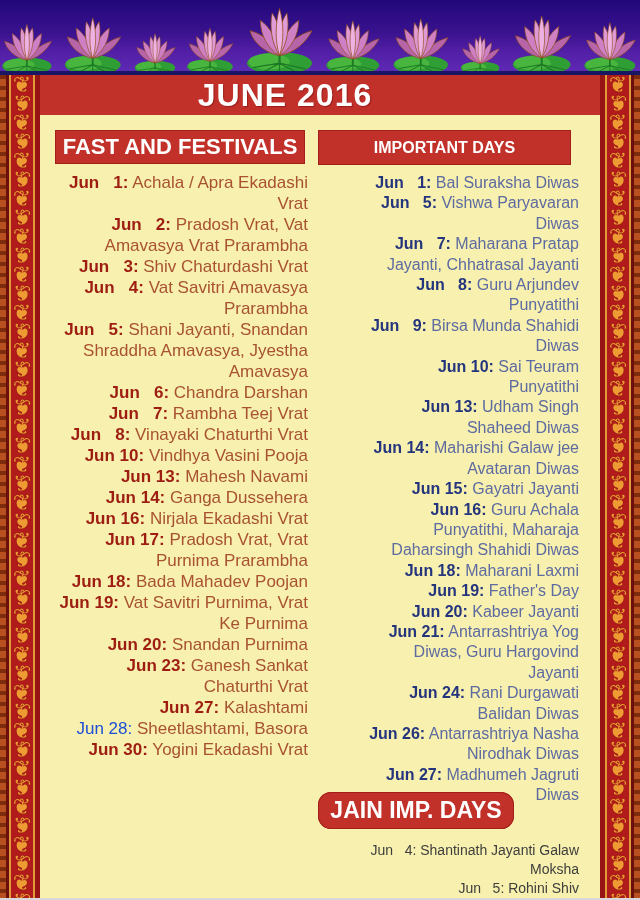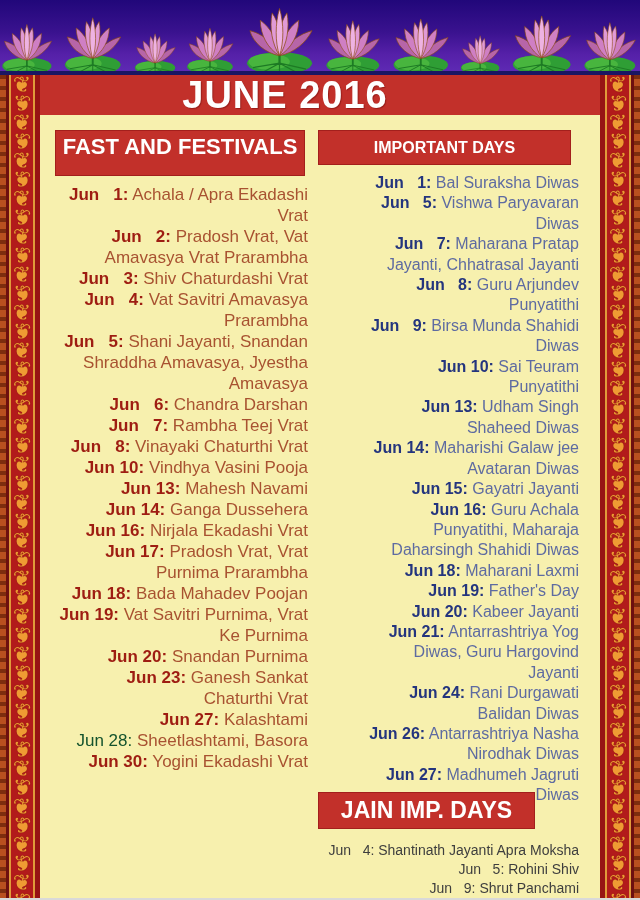--- a/index.html
+++ b/index.html
@@ -39,48 +39,48 @@
   .ornament-col span{display:block;}
   .ornament-col span.flip{transform:scaleX(-1);}
   .inner-strip{width:5px;height:100%;background:#971414;}
 
   
   .title-band{
     position:absolute;left:40px;top:75px;width:560px;height:40px;
     background:#c2302a;display:flex;align-items:center;justify-content:center;
   }
   .title-band .title{
-    color:#ffffff;font-weight:bold;font-size:38px;letter-spacing:1px;
+    color:#ffffff;font-weight:bold;font-size:32px;letter-spacing:1px;
     transform:translateX(-35px);white-space:nowrap;
     text-shadow:1px 1px 1px rgba(90,0,0,.4);
   }
 
   
   .content{
     position:absolute;left:40px;top:115px;width:560px;bottom:2px;
     background:#f7f0ae;
   }
   .col{position:absolute;top:15px;}
   .col-left{left:15px;width:253px;}
   .col-right{left:278px;width:261px;}
 
   .hdr{
     background:#c2302a;color:#ffffff;font-weight:bold;text-align:center;
     box-shadow:0 0 0 1px #a31f1c inset;
   }
-  .hdr-fast{width:250px;height:46px;line-height:34px;font-size:22px;}
+  .hdr-fast{width:250px;height:34px;line-height:34px;font-size:22px;}
   .hdr-imp{width:253px;height:35px;line-height:35px;font-size:16px;}
-  .hdr-jain{width:217px;height:37px;line-height:37px;font-size:23px;
-    position:relative;z-index:2;margin-top:-14px;}
+  .hdr-jain{width:196px;height:37px;line-height:37px;font-size:23px;
+    position:relative;z-index:2;margin-top:-14px;border-radius:13px;}
 
   .list{margin-top:8px;white-space:pre-wrap;}
   .list .entry{margin:0;text-align:right;}
   .list-fast{font-size:17px;line-height:21px;color:#a85231;}
   .list-fast .date{font-weight:bold;color:#9e1d12;}
-  .list-fast .date.normal{font-weight:normal;color:#14532d;}
+  .list-fast .date.normal{font-weight:normal;color:#1d4ed8;}
   .list-imp{font-size:16px;line-height:20.4px;color:#5e6ba1;margin-left:46px;}
   .list-imp .date{font-weight:bold;color:#24357e;}
   .list-jain{font-size:14px;line-height:19px;color:#3e3e3e;margin-top:12px;}
   .list-jain .date{font-weight:normal;color:#3e3e3e;}
 
   .bottom-line{position:absolute;left:0;bottom:0;width:640px;height:2px;background:#d9d9d9;}
 </style>
 </head>
 <body>
 
@@ -353,18 +353,18 @@
 
   <div class="col col-left">
     <div class="hdr hdr-fast">FAST AND FESTIVALS</div>
     <div class="list list-fast"><div class="entry"><span class="date">Jun   1:</span><span class="txt"> Achala / Apra Ekadashi Vrat</span></div><div class="entry"><span class="date">Jun   2:</span><span class="txt"> Pradosh Vrat, Vat Amavasya Vrat Prarambha</span></div><div class="entry"><span class="date">Jun   3:</span><span class="txt"> Shiv Chaturdashi Vrat</span></div><div class="entry"><span class="date">Jun   4:</span><span class="txt"> Vat Savitri Amavasya Prarambha</span></div><div class="entry"><span class="date">Jun   5:</span><span class="txt"> Shani Jayanti, Snandan Shraddha Amavasya, Jyestha Amavasya</span></div><div class="entry"><span class="date">Jun   6:</span><span class="txt"> Chandra Darshan</span></div><div class="entry"><span class="date">Jun   7:</span><span class="txt"> Rambha Teej Vrat</span></div><div class="entry"><span class="date">Jun   8:</span><span class="txt"> Vinayaki Chaturthi Vrat</span></div><div class="entry"><span class="date">Jun 10:</span><span class="txt"> Vindhya Vasini Pooja</span></div><div class="entry"><span class="date">Jun 13:</span><span class="txt"> Mahesh Navami</span></div><div class="entry"><span class="date">Jun 14:</span><span class="txt"> Ganga Dussehera</span></div><div class="entry"><span class="date">Jun 16:</span><span class="txt"> Nirjala Ekadashi Vrat</span></div><div class="entry"><span class="date">Jun 17:</span><span class="txt"> Pradosh Vrat, Vrat Purnima Prarambha</span></div><div class="entry"><span class="date">Jun 18:</span><span class="txt"> Bada Mahadev Poojan</span></div><div class="entry"><span class="date">Jun 19:</span><span class="txt"> Vat Savitri Purnima, Vrat Ke Purnima</span></div><div class="entry"><span class="date">Jun 20:</span><span class="txt"> Snandan Purnima</span></div><div class="entry"><span class="date">Jun 23:</span><span class="txt"> Ganesh Sankat Chaturthi Vrat</span></div><div class="entry"><span class="date">Jun 27:</span><span class="txt"> Kalashtami</span></div><div class="entry"><span class="date normal">Jun 28:</span><span class="txt"> Sheetlashtami, Basora</span></div><div class="entry"><span class="date">Jun 30:</span><span class="txt"> Yogini Ekadashi Vrat</span></div></div>
   </div>
 
   <div class="col col-right">
     <div class="hdr hdr-imp">IMPORTANT DAYS</div>
     <div class="list list-imp"><div class="entry"><span class="date">Jun   1:</span><span class="txt"> Bal Suraksha Diwas</span></div><div class="entry"><span class="date">Jun   5:</span><span class="txt"> Vishwa Paryavaran Diwas</span></div><div class="entry"><span class="date">Jun   7:</span><span class="txt"> Maharana Pratap Jayanti, Chhatrasal Jayanti</span></div><div class="entry"><span class="date">Jun   8:</span><span class="txt"> Guru Arjundev Punyatithi</span></div><div class="entry"><span class="date">Jun   9:</span><span class="txt"> Birsa Munda Shahidi Diwas</span></div><div class="entry"><span class="date">Jun 10:</span><span class="txt"> Sai Teuram Punyatithi</span></div><div class="entry"><span class="date">Jun 13:</span><span class="txt"> Udham Singh Shaheed Diwas</span></div><div class="entry"><span class="date">Jun 14:</span><span class="txt"> Maharishi Galaw jee Avataran Diwas</span></div><div class="entry"><span class="date">Jun 15:</span><span class="txt"> Gayatri Jayanti</span></div><div class="entry"><span class="date">Jun 16:</span><span class="txt"> Guru Achala Punyatithi, Maharaja Daharsingh Shahidi Diwas</span></div><div class="entry"><span class="date">Jun 18:</span><span class="txt"> Maharani Laxmi</span></div><div class="entry"><span class="date">Jun 19:</span><span class="txt"> Father's Day</span></div><div class="entry"><span class="date">Jun 20:</span><span class="txt"> Kabeer Jayanti</span></div><div class="entry"><span class="date">Jun 21:</span><span class="txt"> Antarrashtriya Yog Diwas, Guru Hargovind Jayanti</span></div><div class="entry"><span class="date">Jun 24:</span><span class="txt"> Rani Durgawati Balidan Diwas</span></div><div class="entry"><span class="date">Jun 26:</span><span class="txt"> Antarrashtriya Nasha Nirodhak Diwas</span></div><div class="entry"><span class="date">Jun 27:</span><span class="txt"> Madhumeh Jagruti Diwas</span></div></div>
     <div class="hdr hdr-jain">JAIN IMP. DAYS</div>
-    <div class="list list-jain"><div class="entry"><span class="date">Jun   4:</span><span class="txt"> Shantinath Jayanti Apra Moksha</span></div><div class="entry"><span class="date">Jun   5:</span><span class="txt"> Rohini Shiv</span></div><div class="entry"><span class="date">Jun   9:</span><span class="txt"> Shrut Panchami</span></div></div>
+    <div class="list list-jain"><div class="entry"><span class="date">Jun   4:</span><span class="txt"> Shantinath Jayanti Galaw Moksha</span></div><div class="entry"><span class="date">Jun   5:</span><span class="txt"> Rohini Shiv</span></div><div class="entry"><span class="date">Jun   9:</span><span class="txt"> Shrut Panchami</span></div></div>
   </div>
 
 </div>
 
 <div class="bottom-line"></div>
 
 </body></html>

